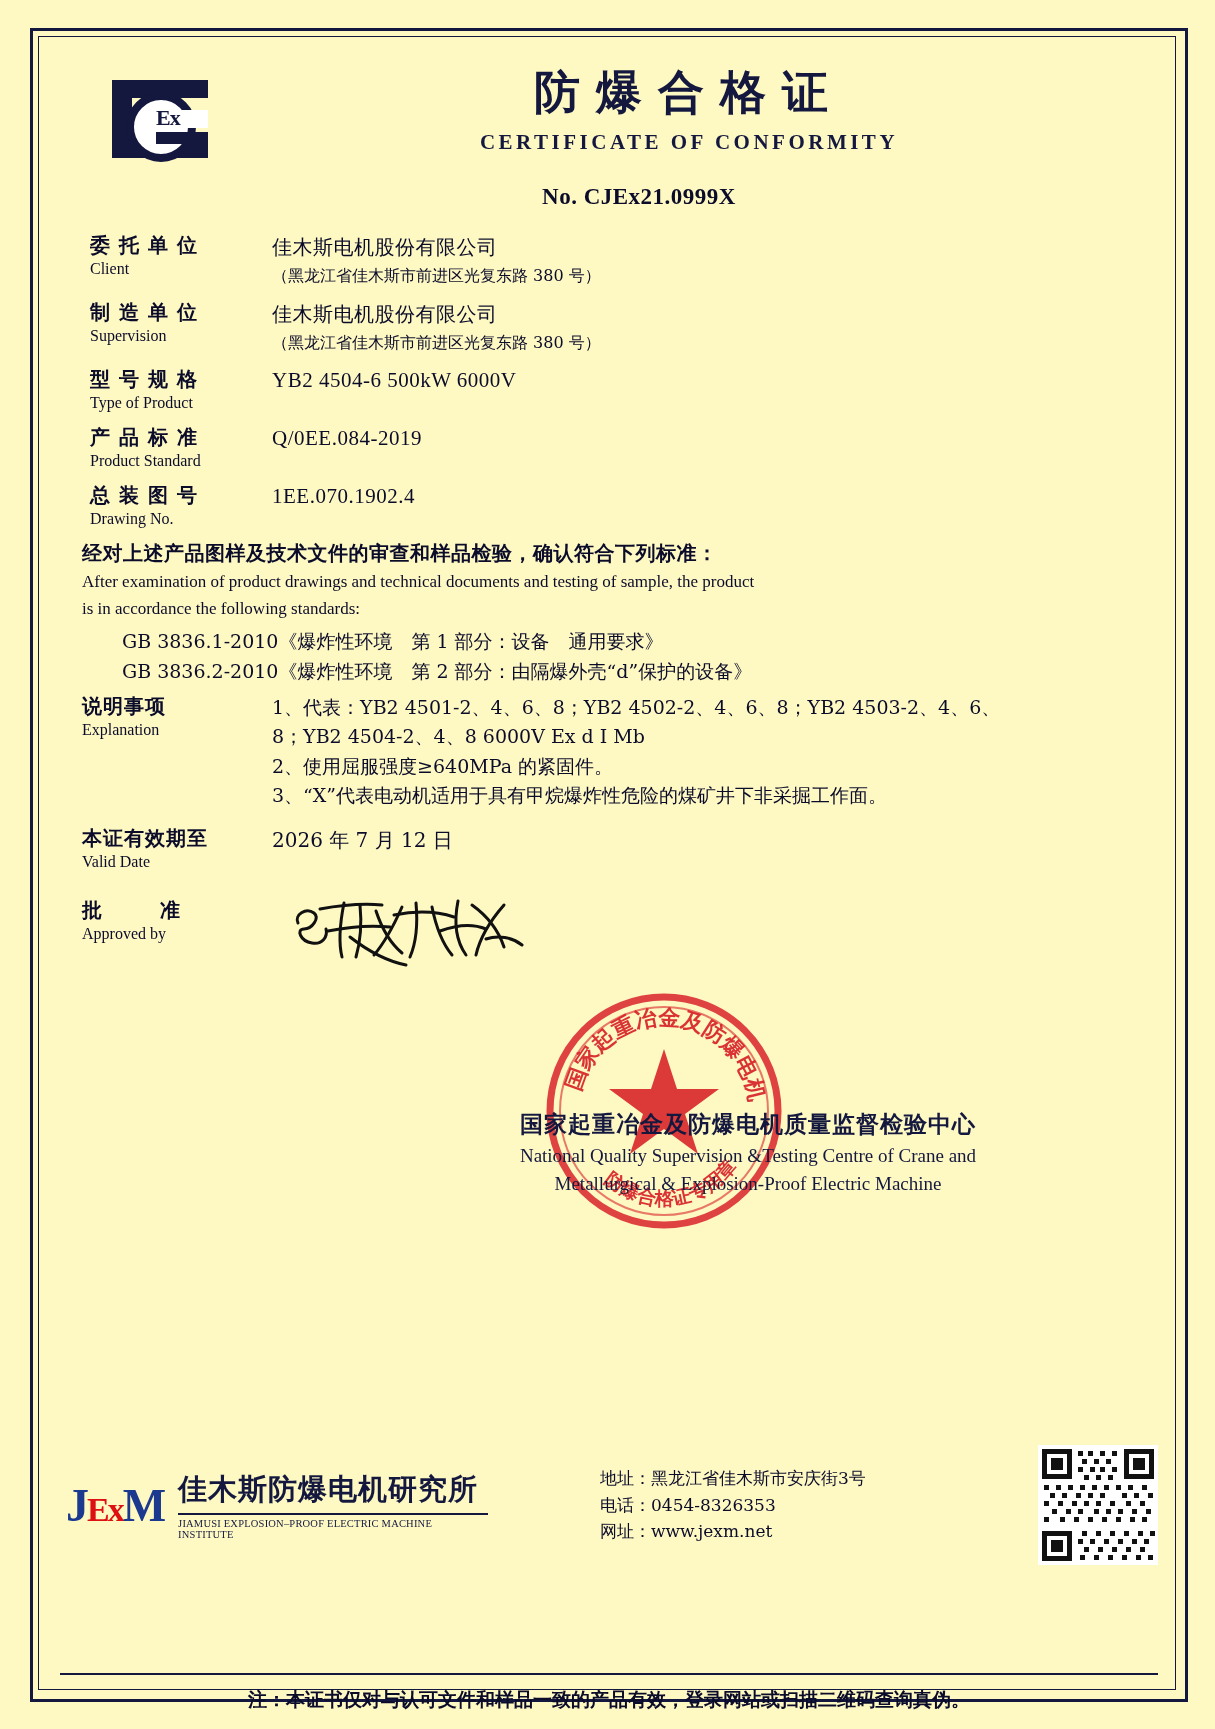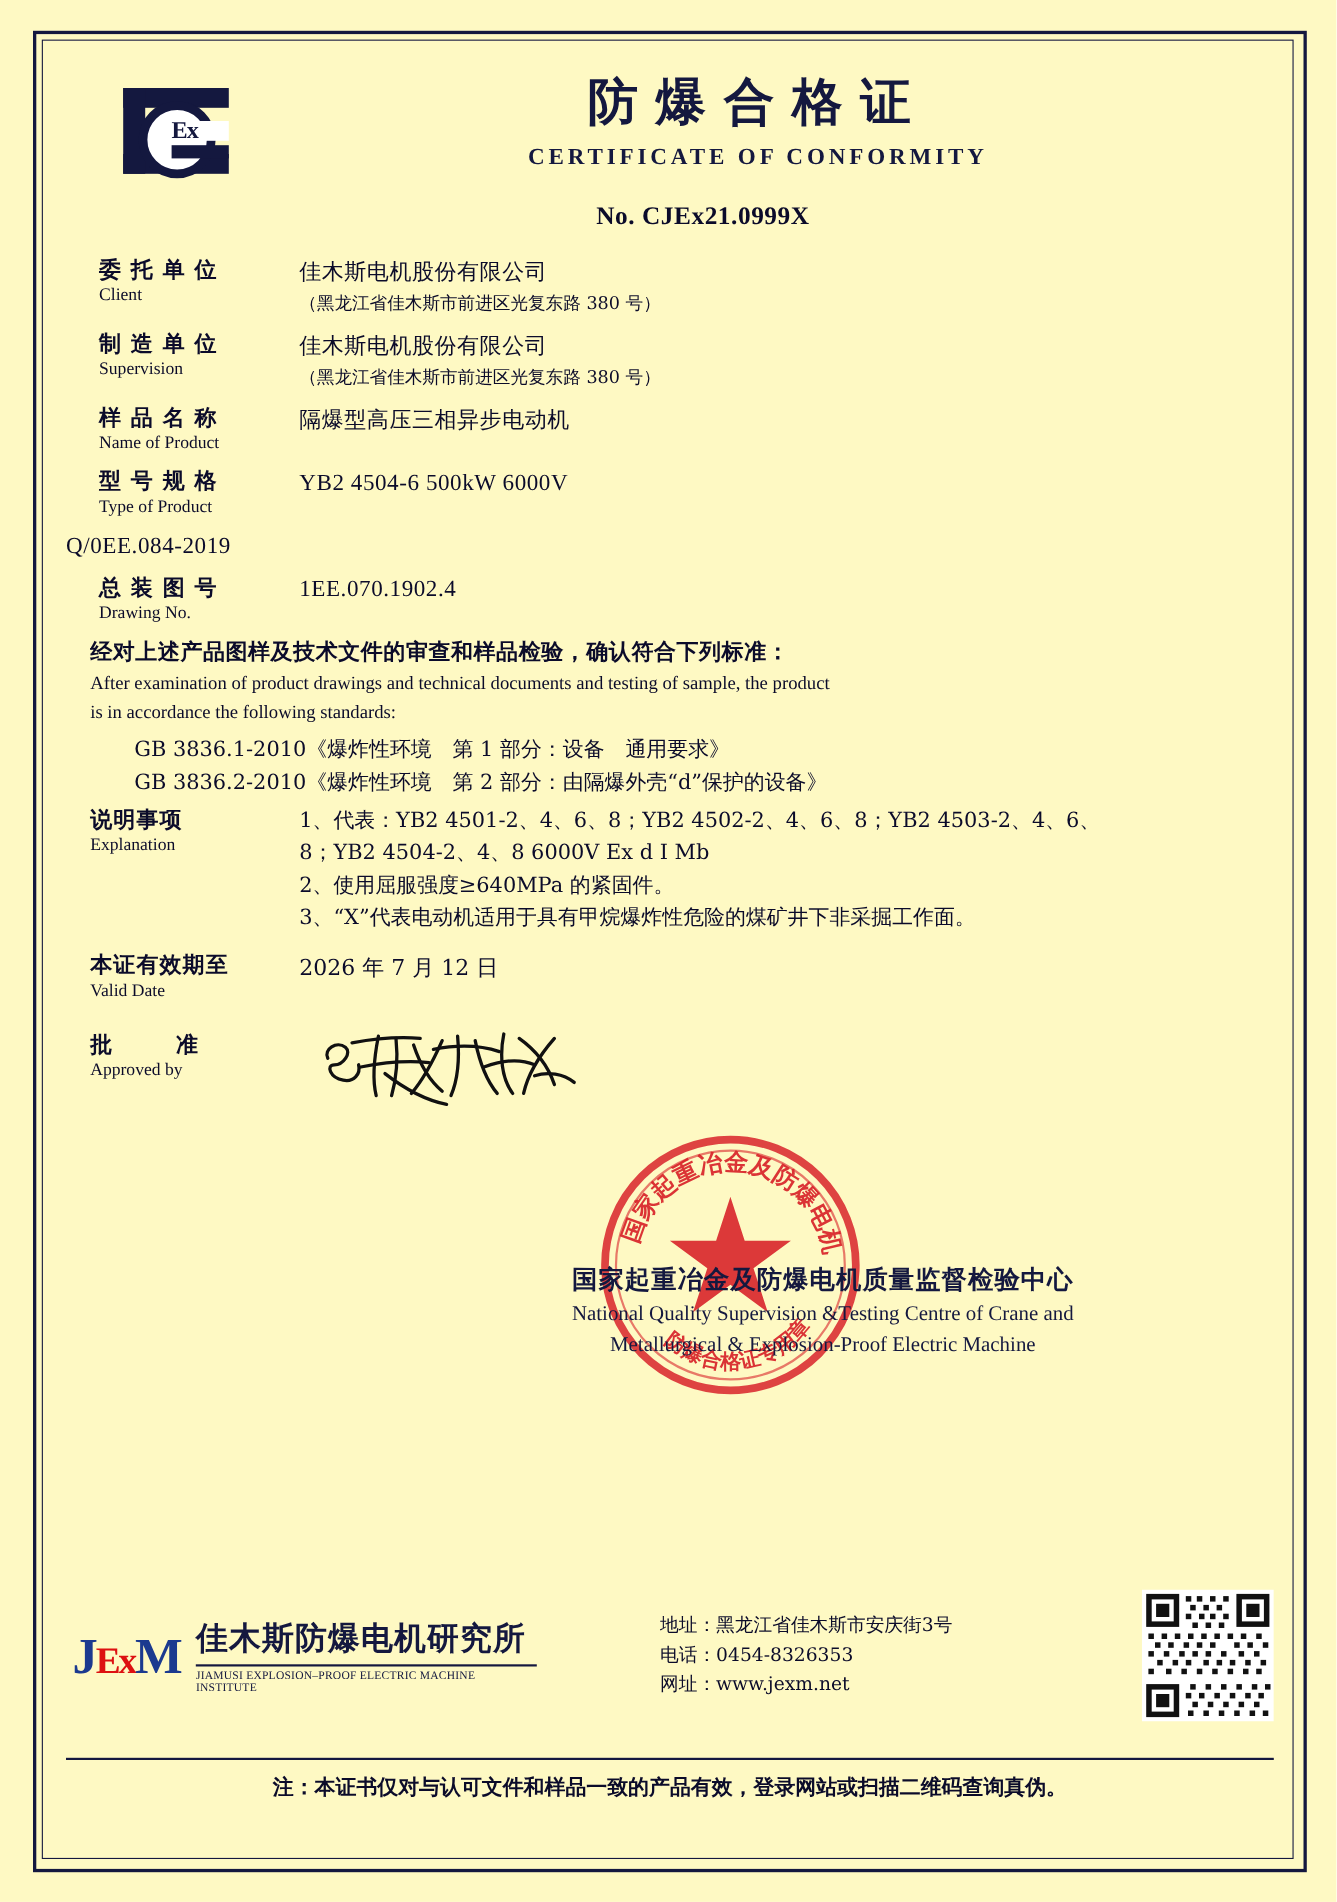--- a/index.html
+++ b/index.html
@@ -76,21 +76,21 @@
   .jexm-logo{font-family:"Liberation Serif",serif;font-weight:bold;font-size:46px;color:#1b3a8f;letter-spacing:-2px;position:relative;padding-left:6px;}
   .jexm-logo .x{color:#d11;font-size:34px;}
   .jexm-txt{margin-left:14px;}
   .jexm-cn{font-size:29px;font-weight:bold;color:#14183f;font-family:"DejaVu Serif",serif;letter-spacing:1px;}
   .jexm-en{font-size:10.5px;color:#14183f;letter-spacing:.2px;margin-top:3px;}
   .jexm-rule{border-top:2px solid #14183f;margin-top:3px;width:310px;}
 
   .contact{flex:1;padding-left:120px;font-size:17px;line-height:1.55;font-family:"DejaVu Serif",serif;}
   .qr{width:120px;height:120px;margin-left:20px;position:relative;}
 
-  .note{position:absolute;left:60px;top:1598px;width:1098px;border-top:2px solid #14183f;padding-top:12px;text-align:center;}
+  .note{position:absolute;left:60px;top:1673px;width:1098px;border-top:2px solid #14183f;padding-top:12px;text-align:center;}
   .note span{font-size:19px;font-weight:bold;font-family:"DejaVu Serif",serif;}
 </style>
 </head>
 <body>
 
 <div id="page">
   <div class="outer-border"></div>
   <div class="inner-border"></div>
 
   <div class="content">
@@ -132,42 +132,37 @@
         <div class="label">
           <div class="cn">制 造 单 位</div>
           <div class="en">Supervision</div>
         </div>
         <div class="val">
           <div class="main">佳木斯电机股份有限公司</div>
           <div class="sub">（黑龙江省佳木斯市前进区光复东路 380 号）</div>
         </div>
       </div>
 
-      <div class="row">
-        <div class="label">
-          <div class="cn">样 品 名 称</div>
-          <div class="en">Name of Product</div>
-        </div>
-        <div class="val">
-          <div class="main">隔爆型高压三相异步电动机</div>
-        </div>
-      </div>
 
       <div class="row">
         <div class="label">
           <div class="cn">型 号 规 格</div>
           <div class="en">Type of Product</div>
         </div>
         <div class="val">
           <div class="main latin">YB2 4504-6   500kW   6000V</div>
         </div>
       </div>
 
 
       <div class="row">
+        <div class="label">
+          <div class="cn">产 品 标 准</div>
+          <div class="en">Product Standard</div>
+        </div>
         <div class="val">
           <div class="main latin">Q/0EE.084-2019</div>
         </div>
       </div>
 
       <div class="row">
         <div class="label">
           <div class="cn">总 装 图 号</div>
           <div class="en">Drawing No.</div>
         </div>

